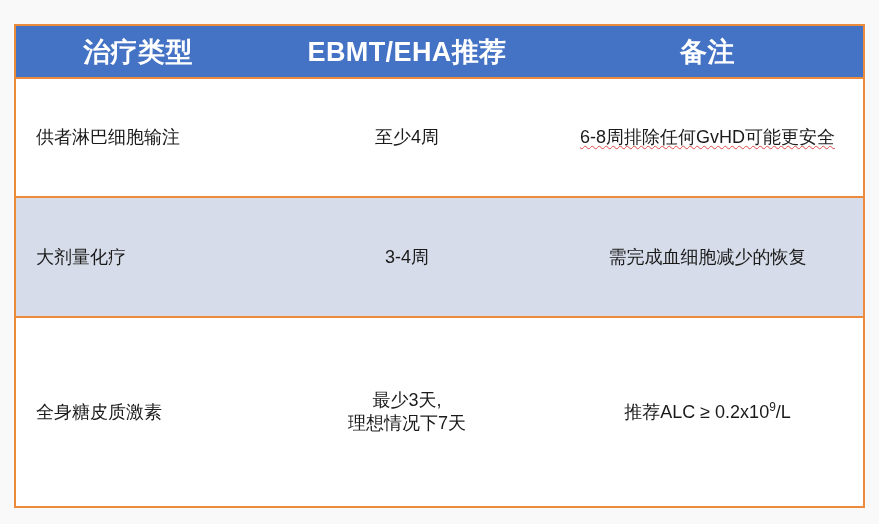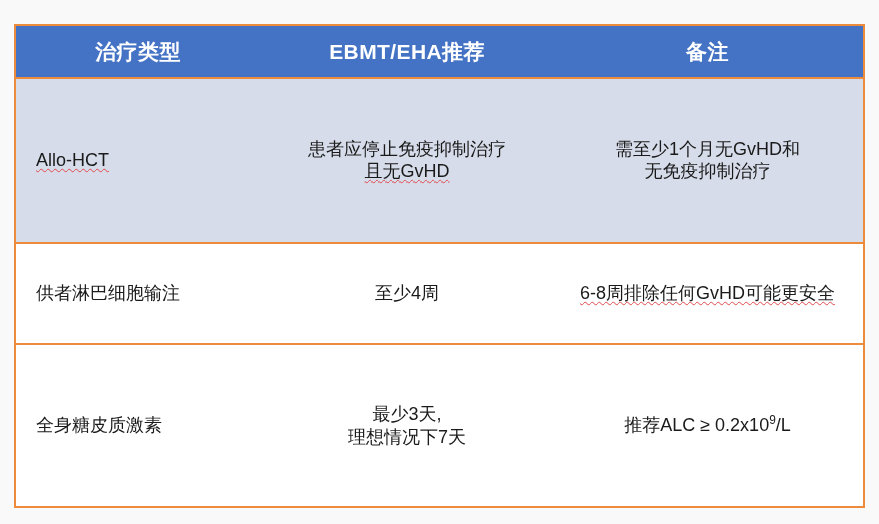--- a/index.html
+++ b/index.html
@@ -38,21 +38,21 @@
   table.data-table col.col-rec    { width: 290px; }
   table.data-table col.col-note   { width: 311px; }
 
   
   thead tr.header-row {
     background: #4472C4;
     height: 52px;
   }
   thead th {
     color: #ffffff;
-    font-size: 21px;
+    font-size: 27px;
     font-weight: bold;
     text-align: center;
     padding: 0 6px;
     border: none;
     letter-spacing: 0.4px;
     vertical-align: middle;
   }
   thead th.th-type { padding-left: 4px; }
 
   
@@ -112,46 +112,44 @@
     <thead>
       <tr class="header-row">
         <th class="th-type">治疗类型</th>
         <th class="th-rec">EBMT/EHA推荐</th>
         <th class="th-note">备注</th>
       </tr>
     </thead>
 
     <tbody>
 
-      <tr class="shaded">
-        <td class="cell-type">
-          <span class="line squiggle">Allo-HCT</span>
-        </td>
-        <td class="cell-rec">
-          <span class="line">患者应停止免疫抑制治疗</span>
-          <span class="line squiggle">且无GvHD</span>
-        </td>
-        <td class="cell-note">
-          <span class="line">需至少1个月无GvHD和</span>
-          <span class="line">无免疫抑制治疗</span>
-        </td>
-      </tr>
 
       <tr class="plain">
         <td class="cell-type">
           <span class="line">供者淋巴细胞输注</span>
         </td>
         <td class="cell-rec">
           <span class="line">至少4周</span>
         </td>
         <td class="cell-note">
           <span class="line squiggle">6-8周排除任何GvHD可能更安全</span>
         </td>
       </tr>
 
+      <tr class="shaded">
+        <td class="cell-type">
+          <span class="line">大剂量化疗</span>
+        </td>
+        <td class="cell-rec">
+          <span class="line">3-4周</span>
+        </td>
+        <td class="cell-note">
+          <span class="line">需完成血细胞减少的恢复</span>
+        </td>
+      </tr>
 
 
 
       <tr class="plain">
         <td class="cell-type">
           <span class="line">全身糖皮质激素</span>
         </td>
         <td class="cell-rec">
           <span class="line">最少3天,</span>
           <span class="line">理想情况下7天</span>

